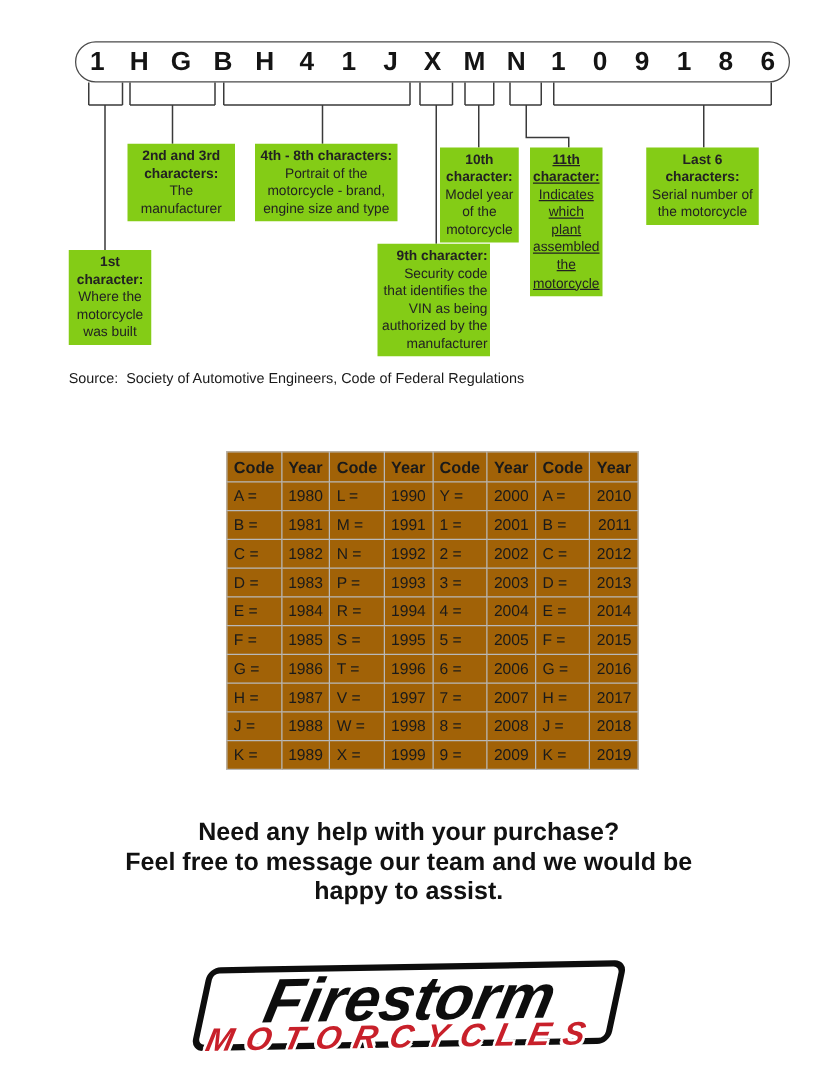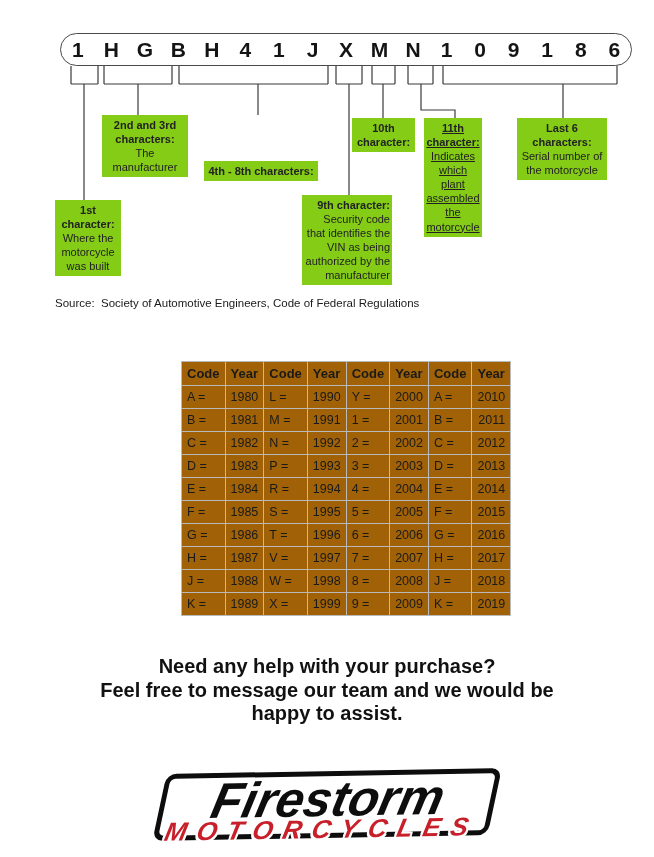--- a/index.html
+++ b/index.html
@@ -99,31 +99,33 @@
   <div class="callout" style="left:55px; top:200px; width:66px;">
     <span class="c-title">1st character:</span>
     <span class="c-desc">Where the motorcycle was built</span>
   </div>
 
   <div class="callout" style="left:102px; top:115px; width:86px;">
     <span class="c-title">2nd and 3rd characters:</span>
     <span class="c-desc">The manufacturer</span>
   </div>
 
-  <div class="callout" style="left:204px; top:115px; width:114px;margin-top:46px;">
+  <div class="callout" style="left:204px; top:115px; width:114px;">
     <span class="c-title">4th - 8th characters:</span>
+    <span class="c-desc">Portrait of the motorcycle - brand, engine size and type</span>
   </div>
 
   <div class="callout" style="left:302px; top:195px; width:90px;text-align:right;">
     <span class="c-title">9th character:</span>
     <span class="c-desc">Security code that identifies the VIN as being authorized by the manufacturer</span>
   </div>
 
   <div class="callout" style="left:352px; top:118px; width:63px;">
     <span class="c-title">10th character:</span>
+    <span class="c-desc">Model year of the motorcycle</span>
   </div>
 
   <div class="callout" style="left:424px; top:118px; width:58px;text-decoration:underline;">
     <span class="c-title">11th character:</span>
     <span class="c-desc">Indicates which plant assembled the motorcycle</span>
   </div>
 
   <div class="callout" style="left:517px; top:118px; width:90px;">
     <span class="c-title">Last 6 characters:</span>
     <span class="c-desc">Serial number of the motorcycle</span>

